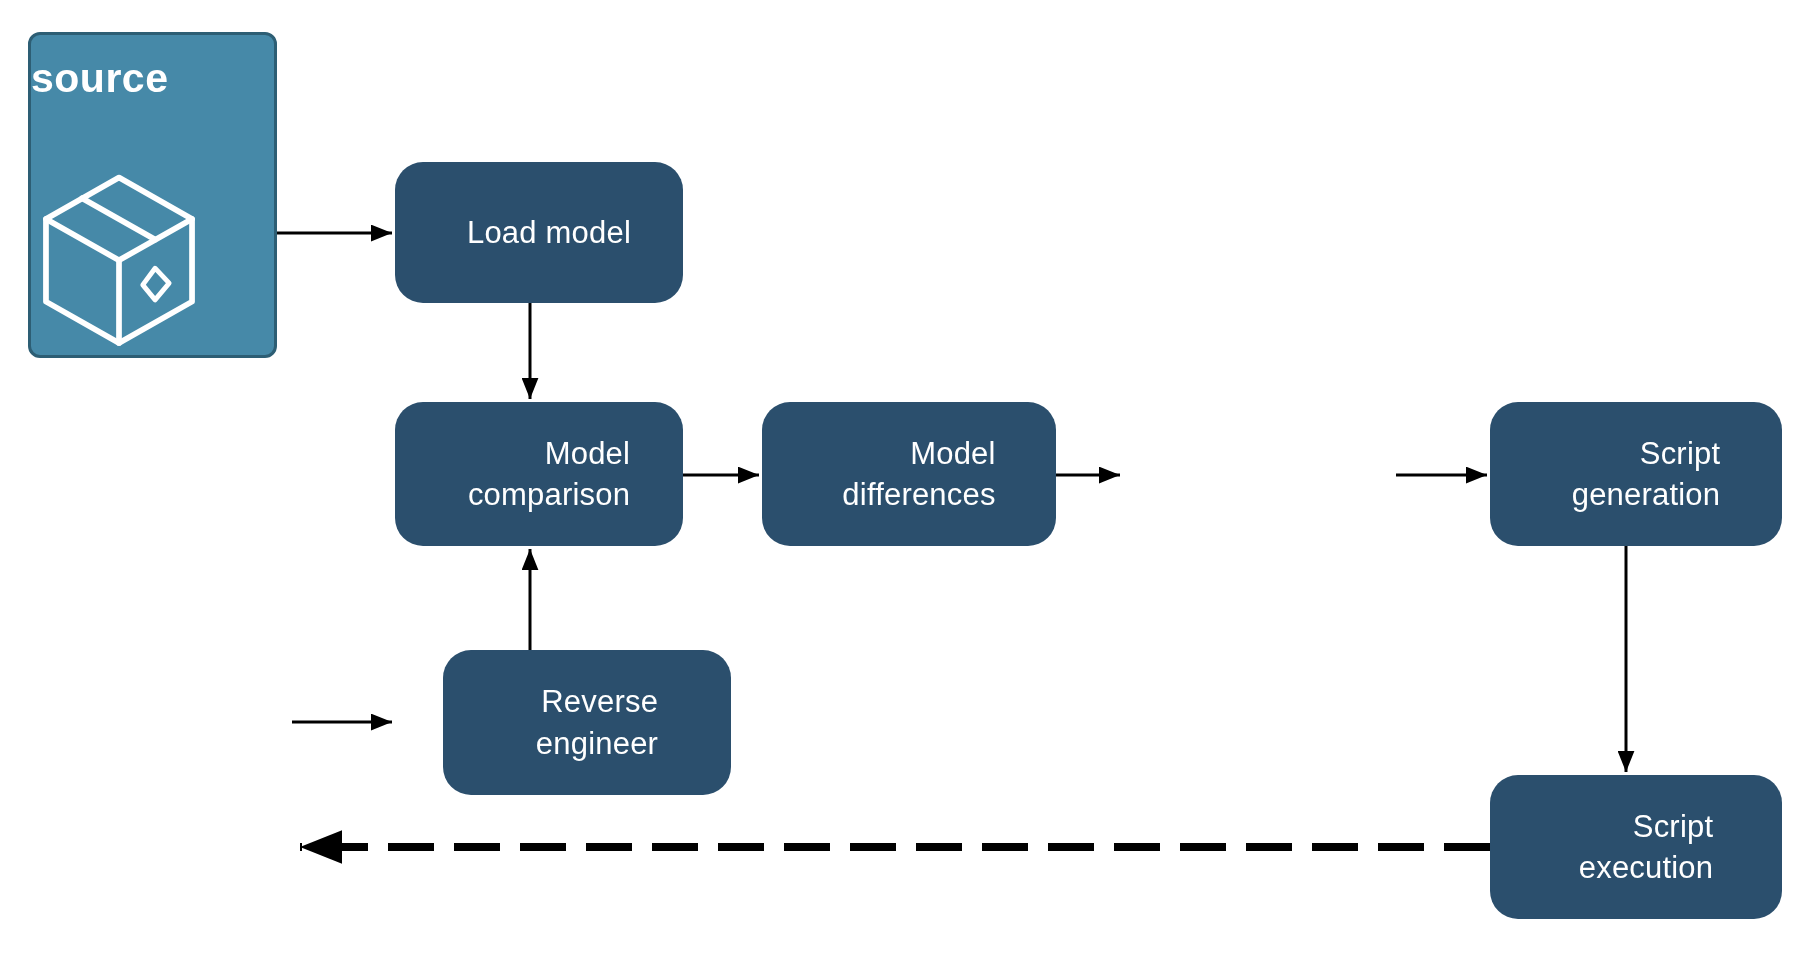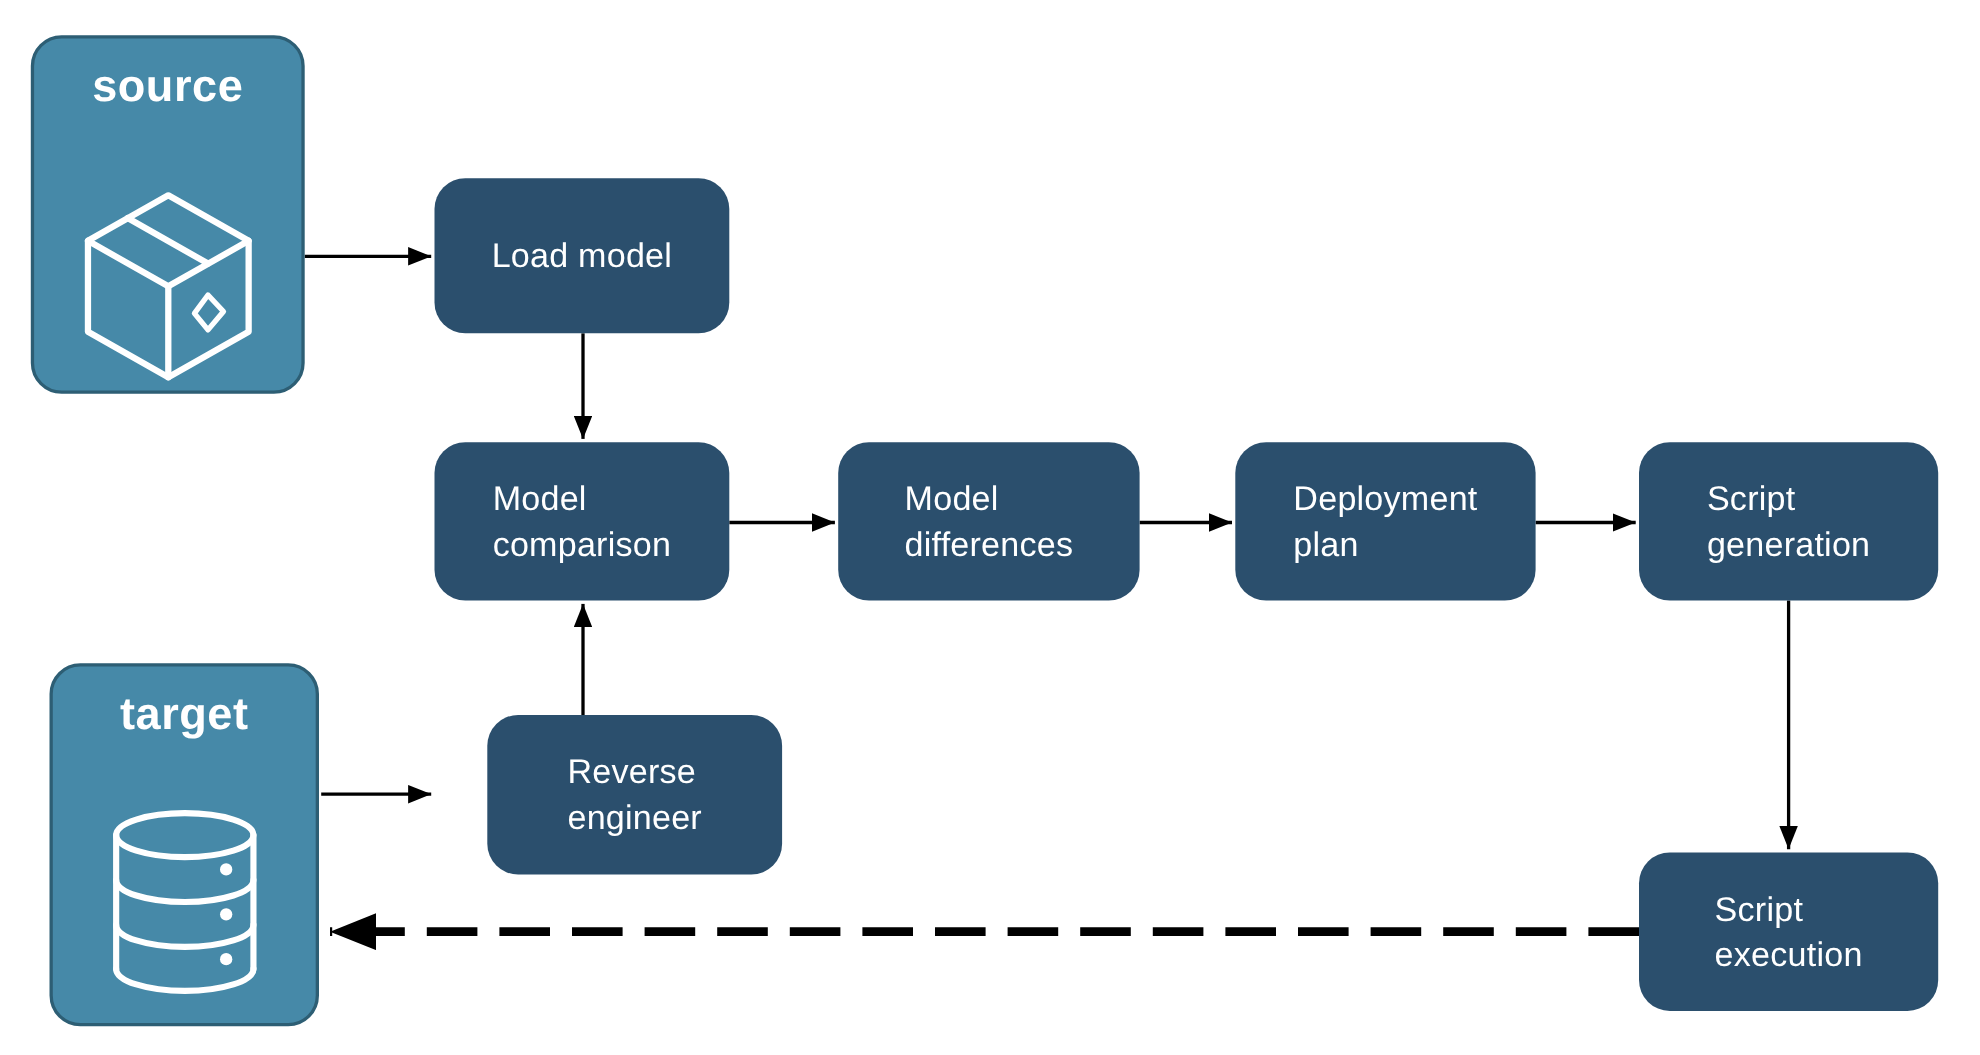--- a/index.html
+++ b/index.html
@@ -23,39 +23,40 @@
 
   .node {
     position: absolute;
     z-index: 2;
     background: var(--process-fill, #2B4F6D);
     border-radius: 28px;
     color: var(--label-color, #fff);
     display: flex;
     align-items: center;
     justify-content: center;
-    text-align: left;
+    text-align: right;
+    padding-left: 20px;
   }
   .node .node-label {
     font-size: 31px;
     line-height: 1.33;
     white-space: pre-line;
     letter-spacing: 0.2px;
   }
 
   .endpoint {
     position: absolute;
     z-index: 2;
     background: var(--endpoint-fill, #4689A8);
     border: 3px solid var(--endpoint-border, #2D5E74);
-    border-radius: 28px;
+    border-radius: 12px;
     color: var(--label-color, #fff);
     display: flex;
     flex-direction: column;
-    align-items: center;
+    align-items: flex-start;
     box-sizing: border-box;
     gap: 39px;
   }
   .endpoint .endpoint-label {
     font-size: 41px;
     font-weight: 700;
     margin-top: 20px;
     letter-spacing: 0.5px;
   }
   .endpoint .icon { display: block; }
@@ -103,53 +104,35 @@
     <div class="endpoint-label">source</div>
     <svg class="icon" viewBox="0 0 200 212" fill="none" stroke="#ffffff" stroke-width="6.5" stroke-linejoin="round" stroke-linecap="round">
       <path d="M100,12 L183,59 L183,153 L100,200 L17,153 L17,59 Z"></path>
       <path d="M17,59 L100,106 L183,59"></path>
       <path d="M100,106 L100,200"></path>
       <path d="M58,35.5 L141,82.5"></path>
       <path d="M141,115 L157,132 L141,151 L127,134 Z" stroke-width="5.5"></path>
     </svg>
   </div>
 
-  <div class="endpoint" id="node-target">
-    <div class="endpoint-label">target</div>
-    <svg class="icon" viewBox="0 0 190 220" fill="none" stroke="#ffffff" stroke-width="7" stroke-linecap="round">
-      <ellipse cx="95" cy="34" rx="78" ry="25"></ellipse>
-      <path d="M17,34 L17,186"></path>
-      <path d="M173,34 L173,186"></path>
-      <path d="M17,186 A78,25 0 0 0 173,186"></path>
-      <path d="M17,85 A78,25 0 0 0 173,85"></path>
-      <path d="M17,136 A78,25 0 0 0 173,136"></path>
-      <circle cx="142" cy="73" r="7" fill="#ffffff" stroke="none"></circle>
-      <circle cx="142" cy="124" r="7" fill="#ffffff" stroke="none"></circle>
-      <circle cx="142" cy="175" r="7" fill="#ffffff" stroke="none"></circle>
-    </svg>
-  </div>
 
   <div class="node" id="node-load-model">
     <div class="node-label">Load model</div>
   </div>
 
   <div class="node" id="node-model-comparison">
     <div class="node-label">Model
 comparison</div>
   </div>
 
   <div class="node" id="node-model-differences">
     <div class="node-label">Model
 differences</div>
   </div>
 
-  <div class="node" id="node-deployment-plan">
-    <div class="node-label">Deployment
-plan</div>
-  </div>
 
   <div class="node" id="node-script-generation">
     <div class="node-label">Script
 generation</div>
   </div>
 
   <div class="node" id="node-reverse-engineer">
     <div class="node-label">Reverse
 engineer</div>
   </div>

